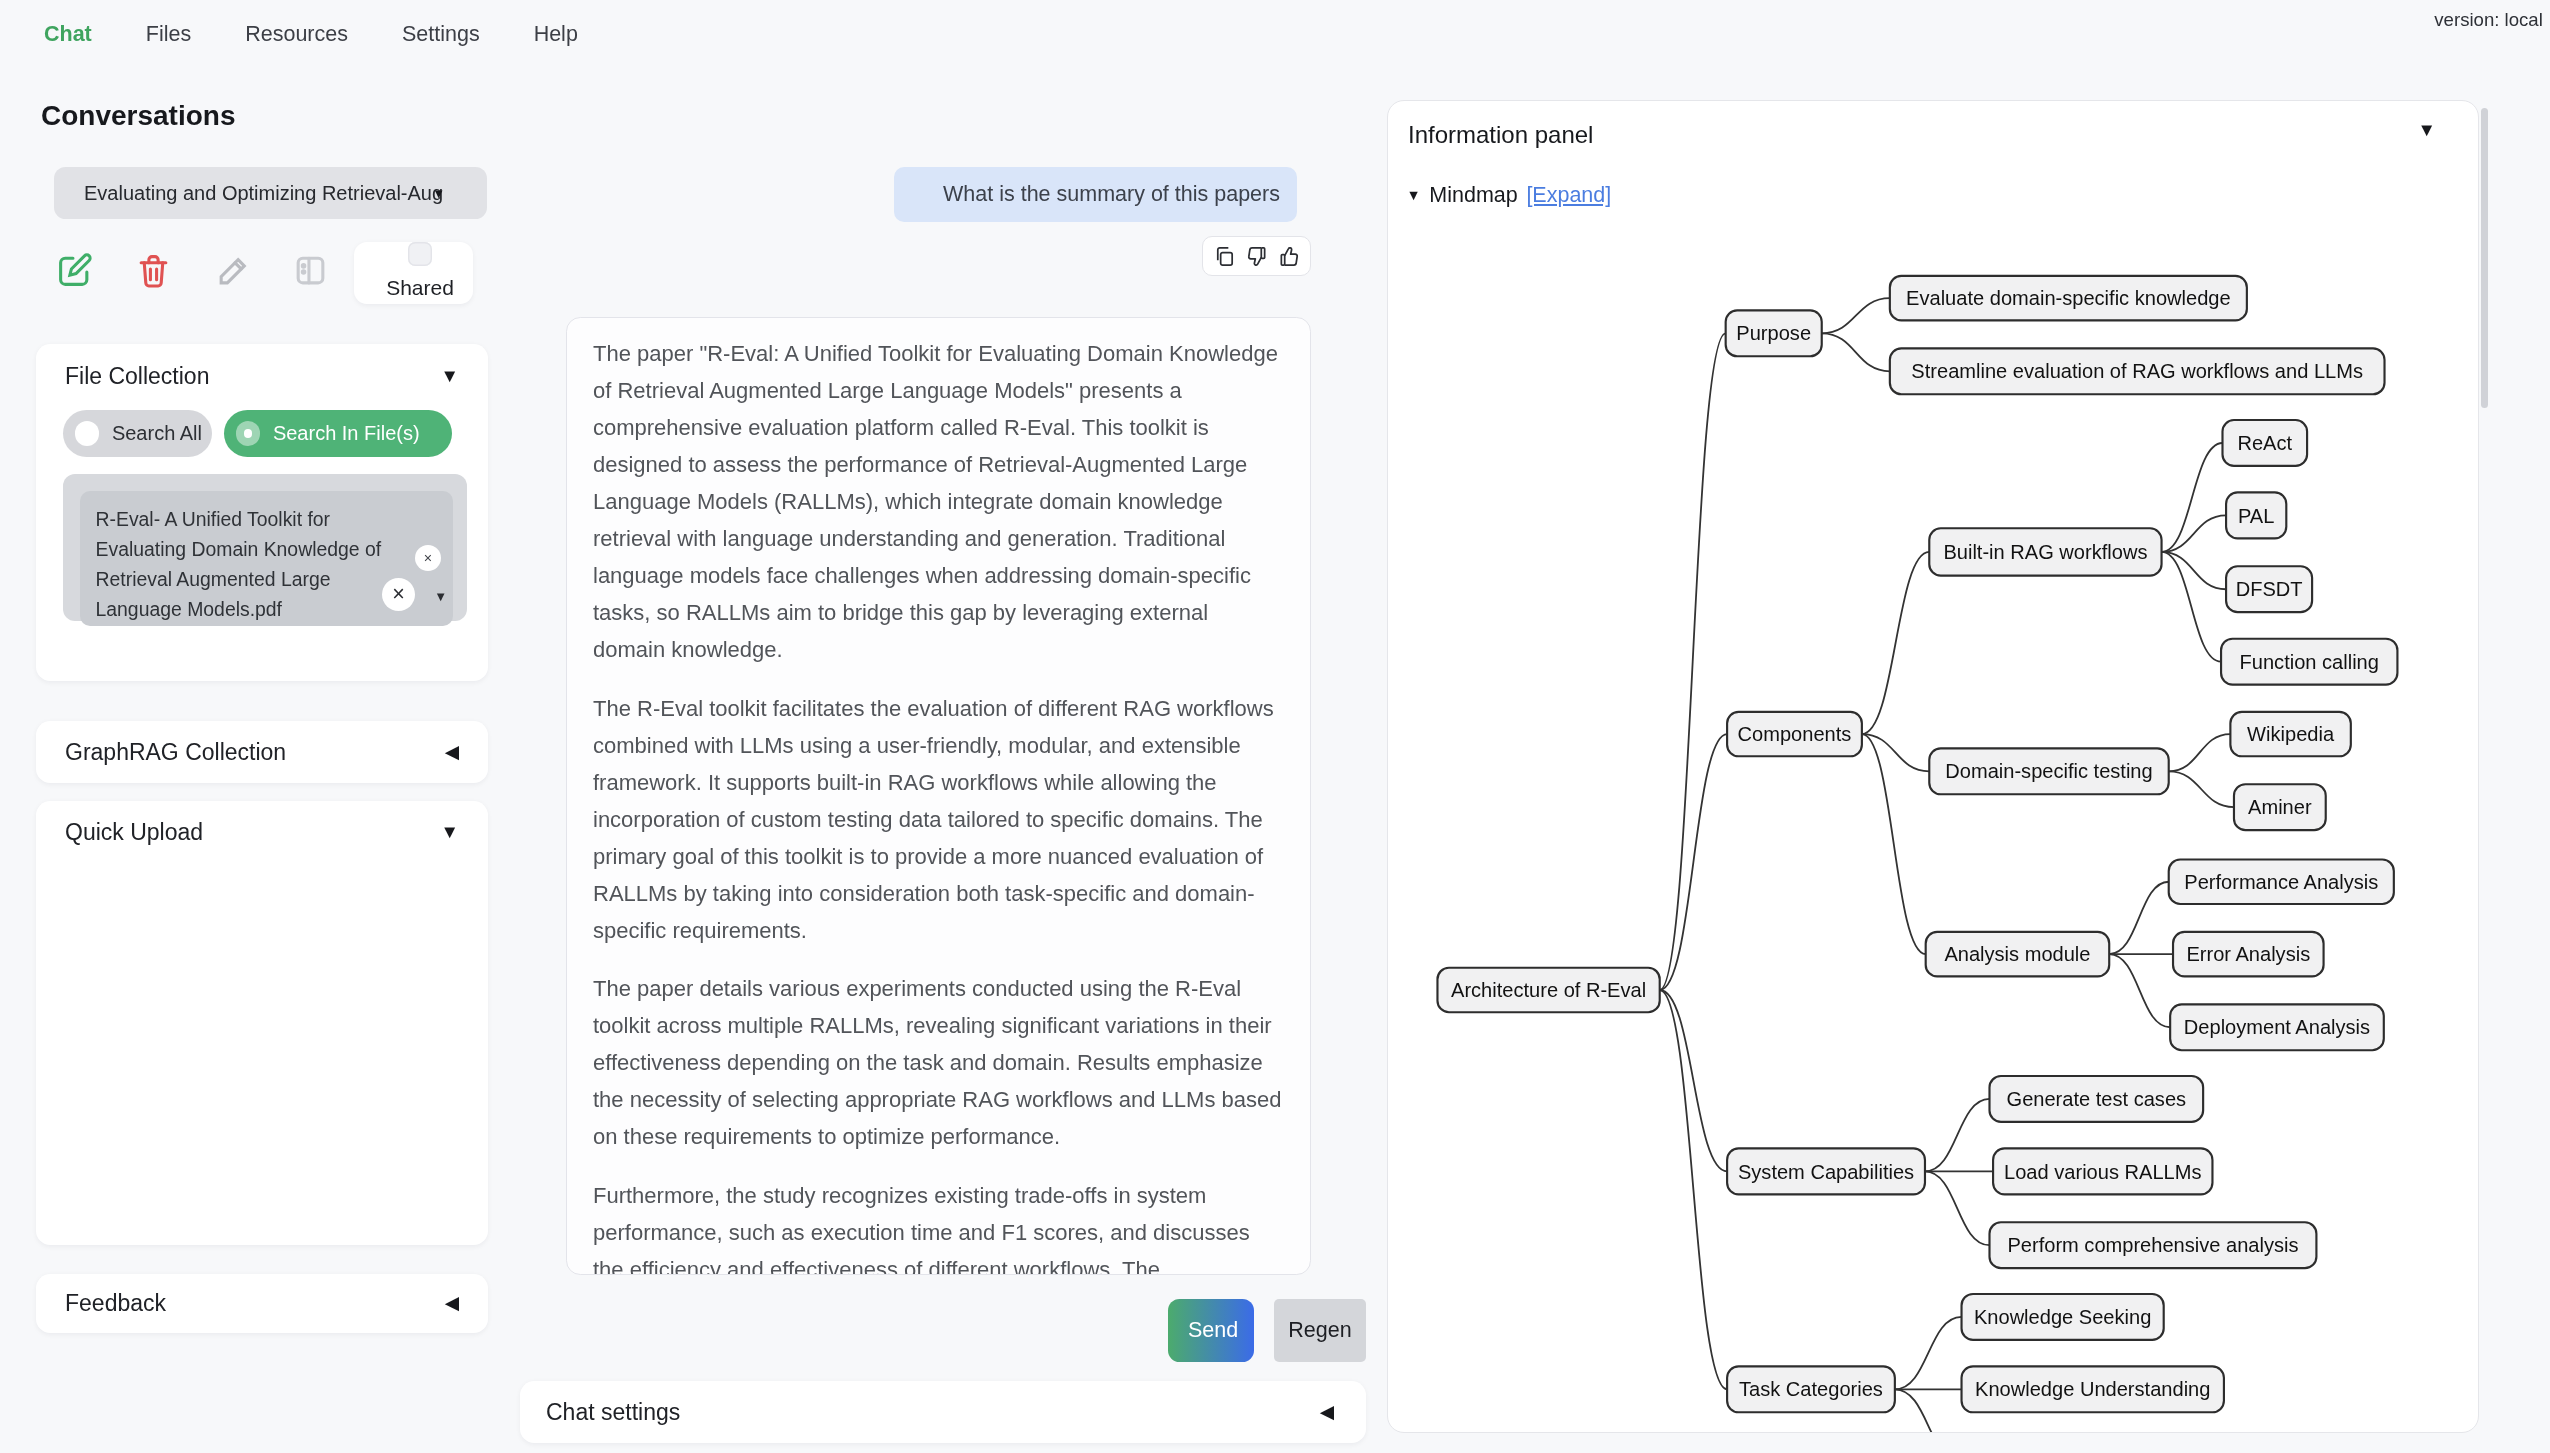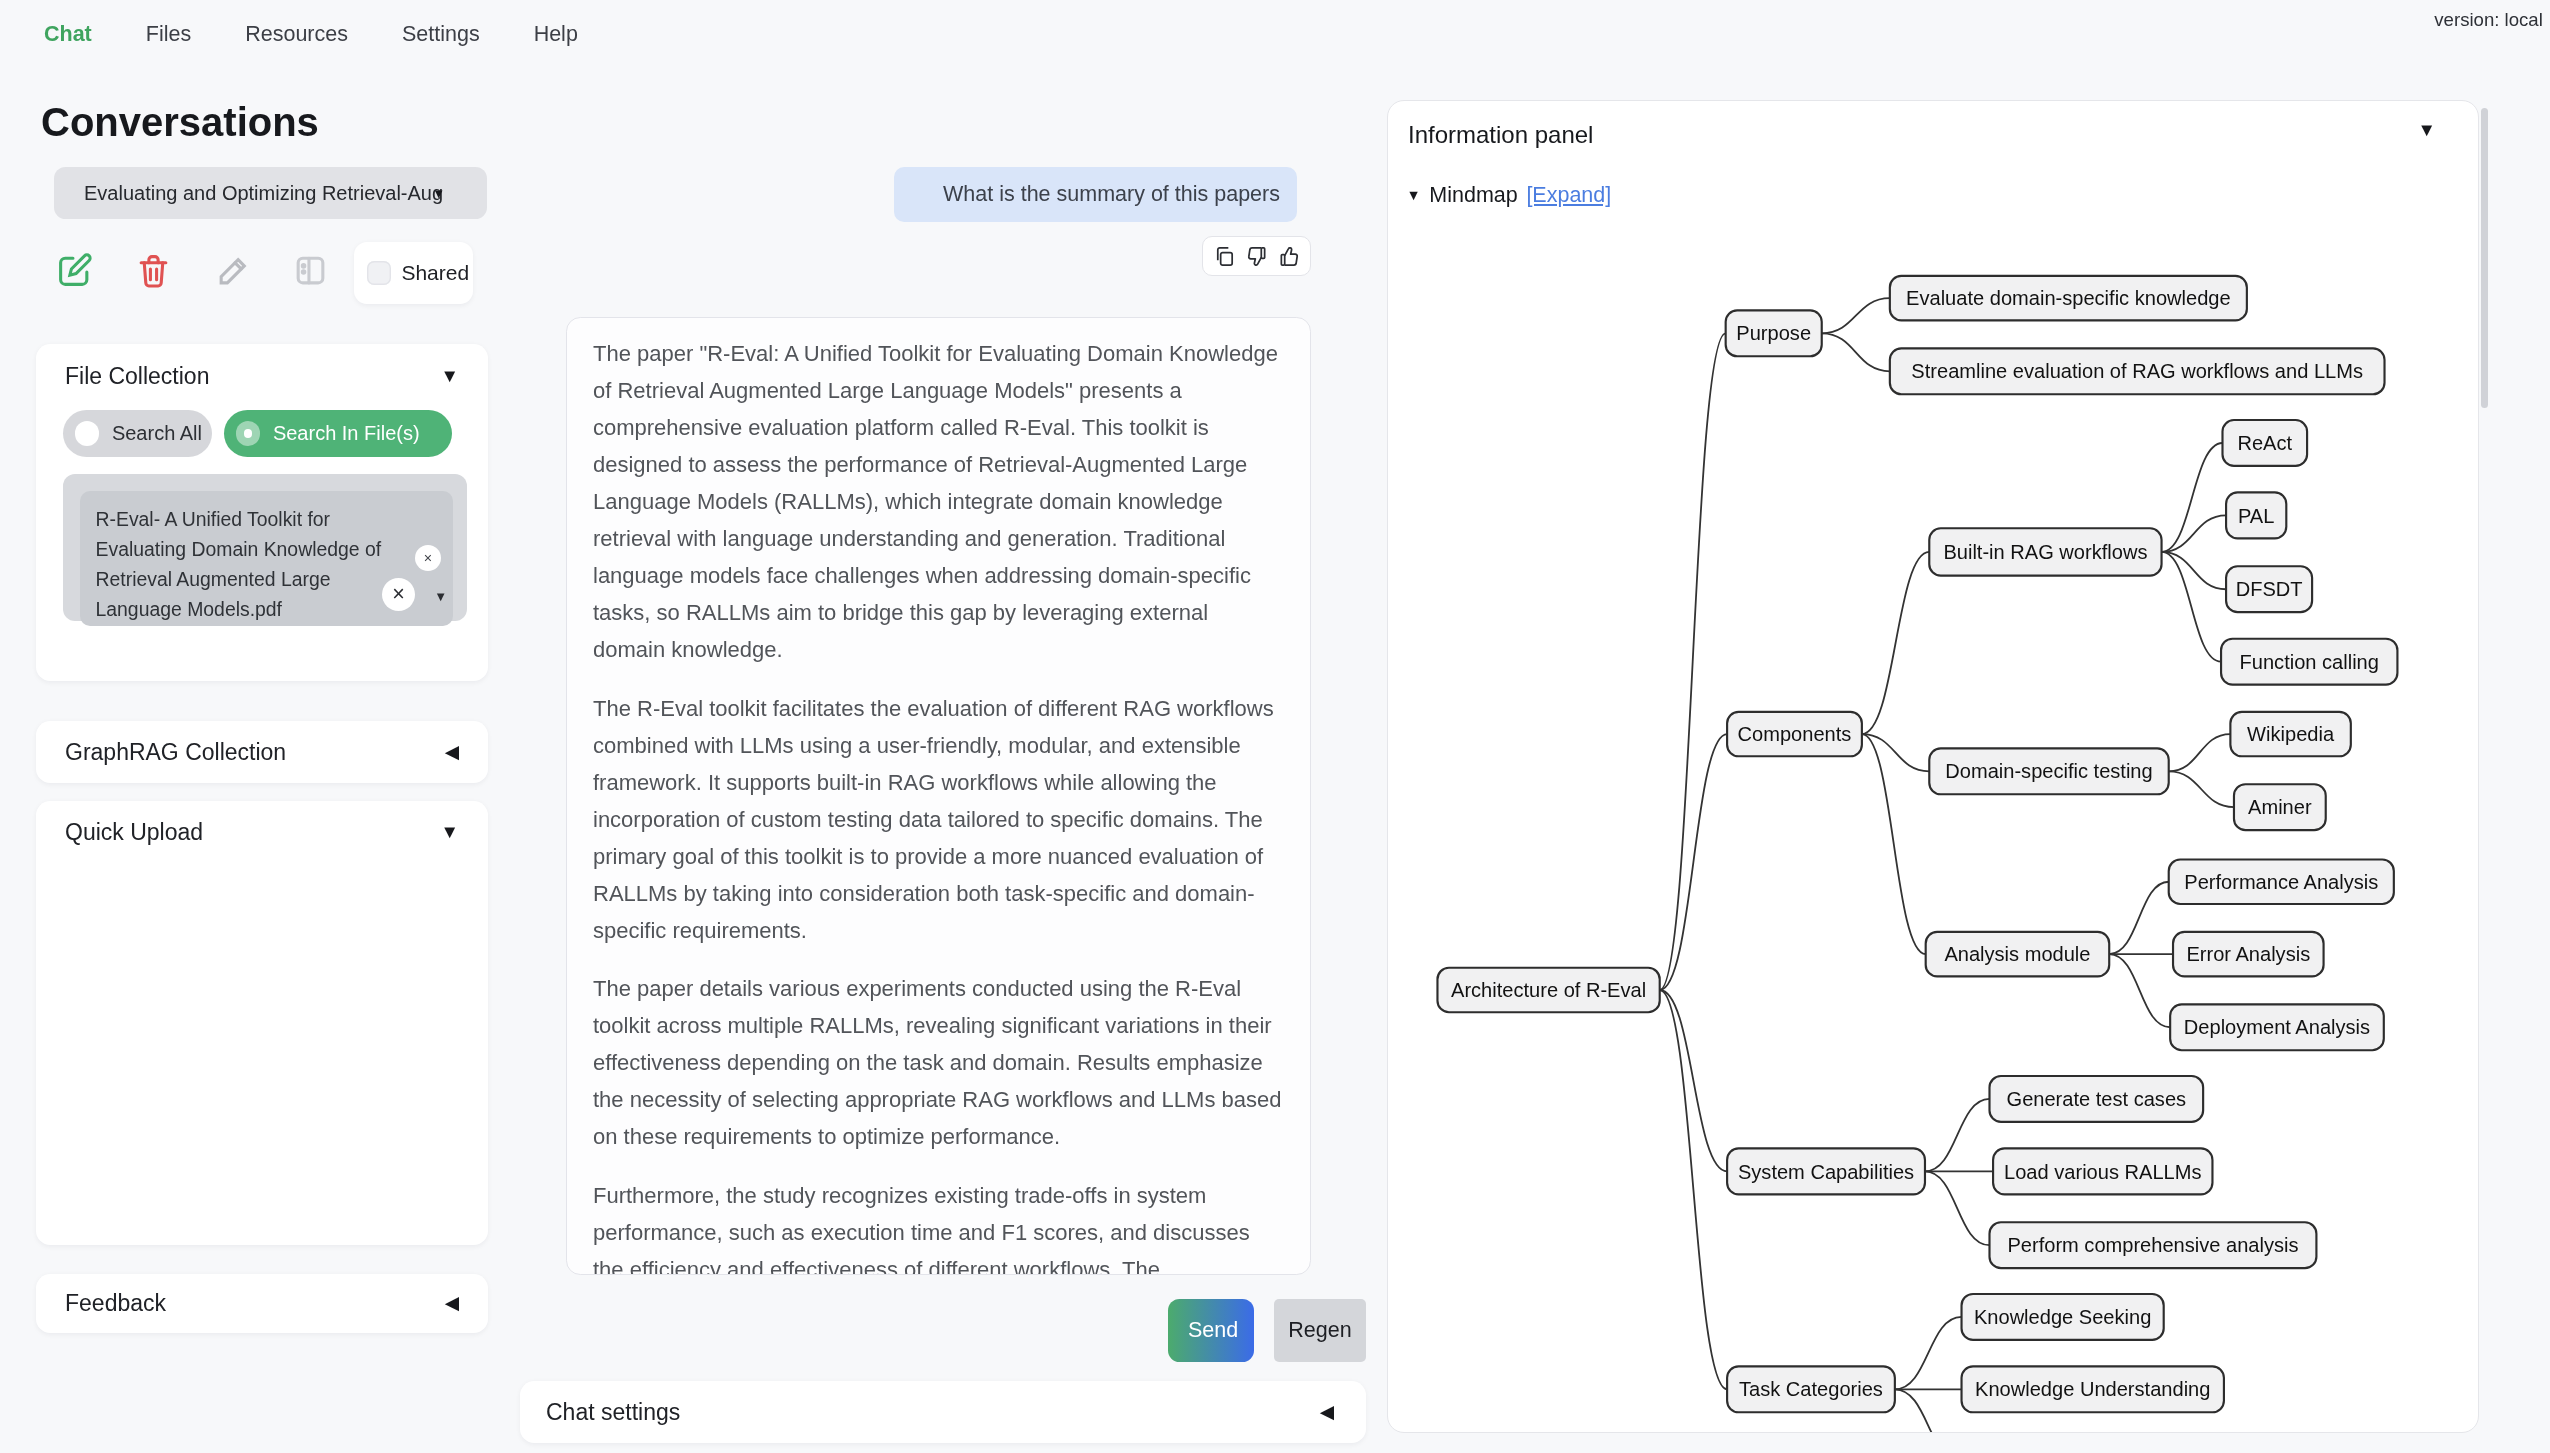--- a/index.html
+++ b/index.html
@@ -13,27 +13,27 @@
   .version-tag{position:absolute;right:7.2px;top:8.6px;font-size:18.6px;color:#2e3137;}
 
   
   .card{position:absolute;background:#ffffff;border-radius:14.3px;box-shadow:0 1.4px 5.7px rgba(25,28,40,.05);}
   .sec-header{display:flex;align-items:center;justify-content:space-between;padding:0 29px;height:62px;}
   .sec-title{font-size:23px;color:#202227;}
   .tri{font-size:18.6px;color:#17181c;cursor:pointer;line-height:1;}
   .tri.small{font-size:14.3px;}
 
   
-  .conversations-title{position:absolute;left:41px;top:100px;font-size:40px;font-weight:700;color:#17191d;}
+  .conversations-title{position:absolute;left:41px;top:100px;font-size:28px;font-weight:700;color:#17191d;}
   .conv-select{position:absolute;left:54px;top:167px;width:433px;height:52px;background:#e1e2e6;border-radius:11.5px;display:flex;align-items:center;cursor:pointer;}
   .conv-select-label{font-size:20px;color:#27292e;padding-left:30px;white-space:nowrap;overflow:hidden;max-width:358px;}
   .conv-caret{position:absolute;right:42px;top:18.6px;font-size:13px;color:#17181c;}
 
   .icon-row-btn{position:absolute;width:37px;height:37px;cursor:pointer;}
-  .shared-card{position:absolute;left:354px;top:242px;width:119px;height:62px;background:#fff;border-radius:13px;box-shadow:0 1.4px 5.7px rgba(25,28,40,.05);display:flex;align-items:center;padding:0 0 0 13px;box-sizing:border-box;gap:10px;}
+  .shared-card{position:absolute;left:354px;top:242px;width:119px;height:62px;background:#fff;border-radius:13px;box-shadow:0 1.4px 5.7px rgba(25,28,40,.05);display:flex;align-items:center;padding:0 0 0 13px;box-sizing:border-box;gap:10px;flex-direction:column;}
   .shared-checkbox{width:24.4px;height:24.4px;background:#f0f1f4;border-radius:7.2px;box-shadow:inset 0 0 0 1.4px #e3e4e9;cursor:pointer;}
   .shared-label{font-size:21px;color:#1e2025;}
 
   
   .pill{position:absolute;height:47px;border-radius:24px;display:flex;align-items:center;gap:13px;cursor:pointer;}
   .pill-all{left:27px;top:66px;width:149px;background:#d6d7db;}
   .pill-files{left:188px;top:66px;width:228px;background:#4fb377;}
   .radio-dot{width:24.4px;height:24.4px;border-radius:50%;background:#fff;margin-left:11.5px;flex:0 0 auto;}
   .radio-dot.sel{background:rgba(255,255,255,.45);position:relative;}
   .radio-dot.sel::after{content:"";position:absolute;left:8px;top:8px;width:8.6px;height:8.6px;border-radius:50%;background:#fff;}

